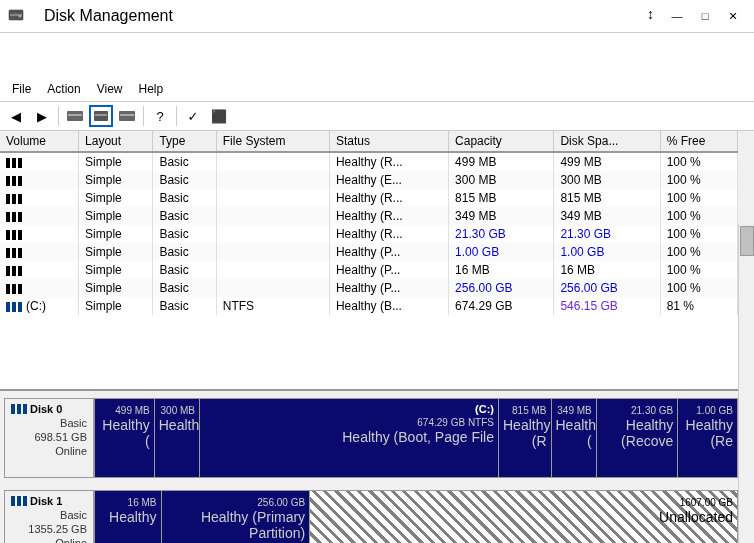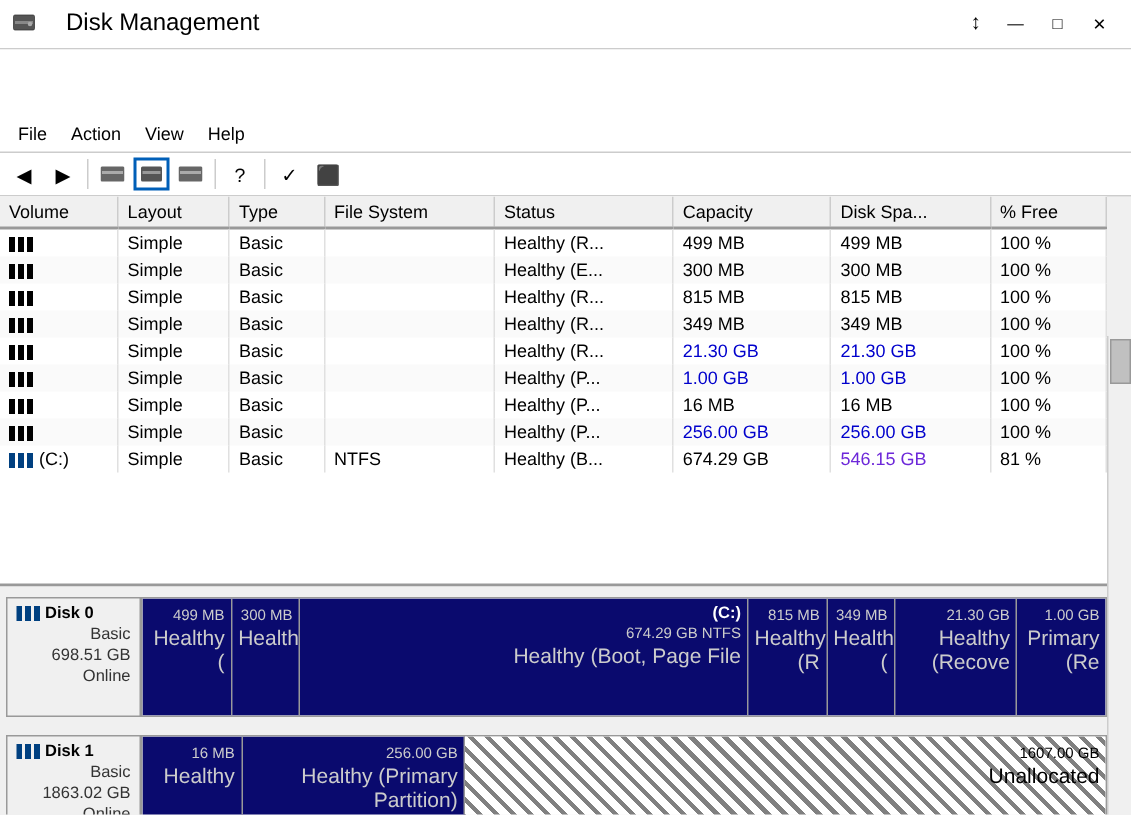--- a/index.html
+++ b/index.html
@@ -472,35 +472,35 @@
           <div class="partition" style="flex: 5 0 0px; min-width: 0px;">
             <div class="part-size">349 MB</div>
             <div class="part-status">Healthy (</div>
           </div>
           <div class="partition" style="flex: 10 0 0px; min-width: 0px;">
             <div class="part-size">21.30 GB</div>
             <div class="part-status">Healthy (Recove</div>
           </div>
           <div class="partition" style="flex: 7 0 0px; min-width: 0px;">
             <div class="part-size">1.00 GB</div>
-            <div class="part-status">Primary (Re</div>
+            <div class="part-status">Healthy (Re</div>
           </div>
         </div>
     </div>
 
     <div class="disk-separator"></div>
 
     <div class="disk-row">
       <div class="disk-label">
         <div class="disk-name">
           <span class="disk-icon-blue"></span>
           <span>Disk 1</span>
         </div>
         <div class="disk-info">Basic</div>
-        <div class="disk-info">1863.02 GB</div>
+        <div class="disk-info">1355.25 GB</div>
         <div class="disk-info">Online</div>
       </div>
       <div class="disk-partitions" id="disk1-parts">
       <div class="partition" style="flex: 7 0 0px; min-width: 0px;">
             <div class="part-size">16 MB</div>
             <div class="part-status">Healthy</div>
           </div>
           <div class="partition" style="flex: 17 0 0px; min-width: 0px;">
             <div class="part-size">256.00 GB</div>
             <div class="part-status">Healthy (Primary Partition)</div>

